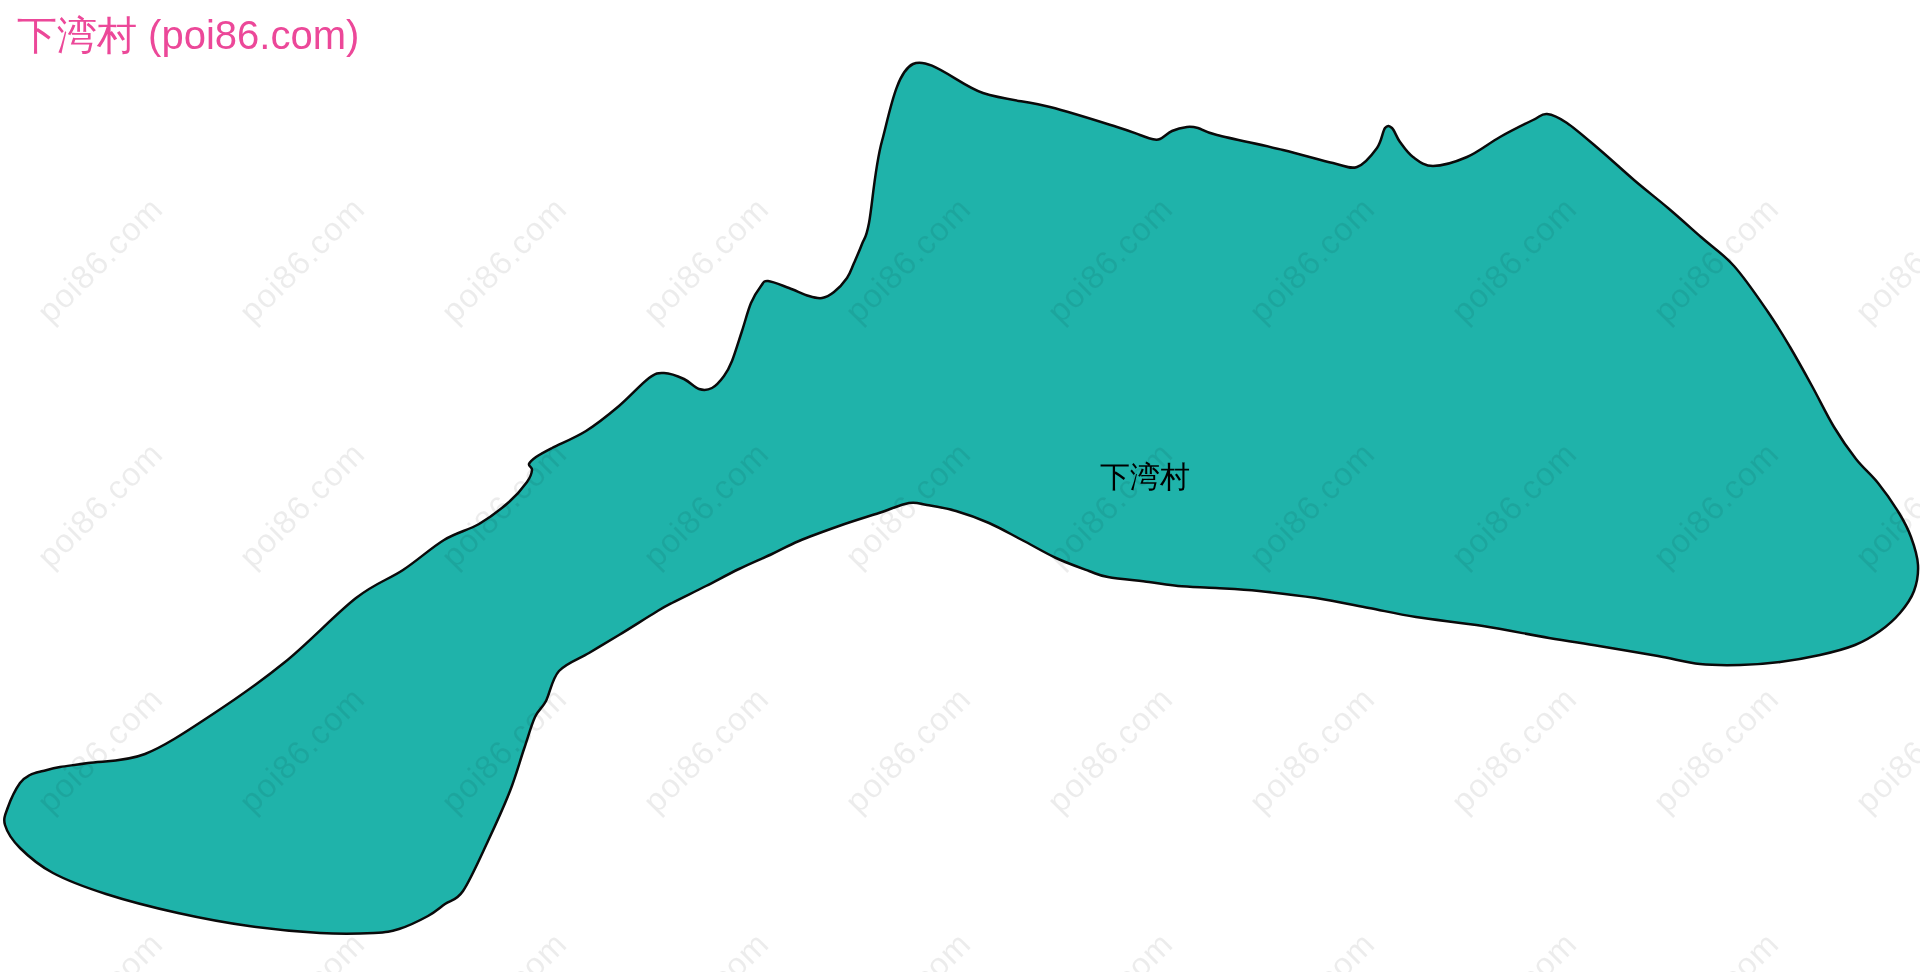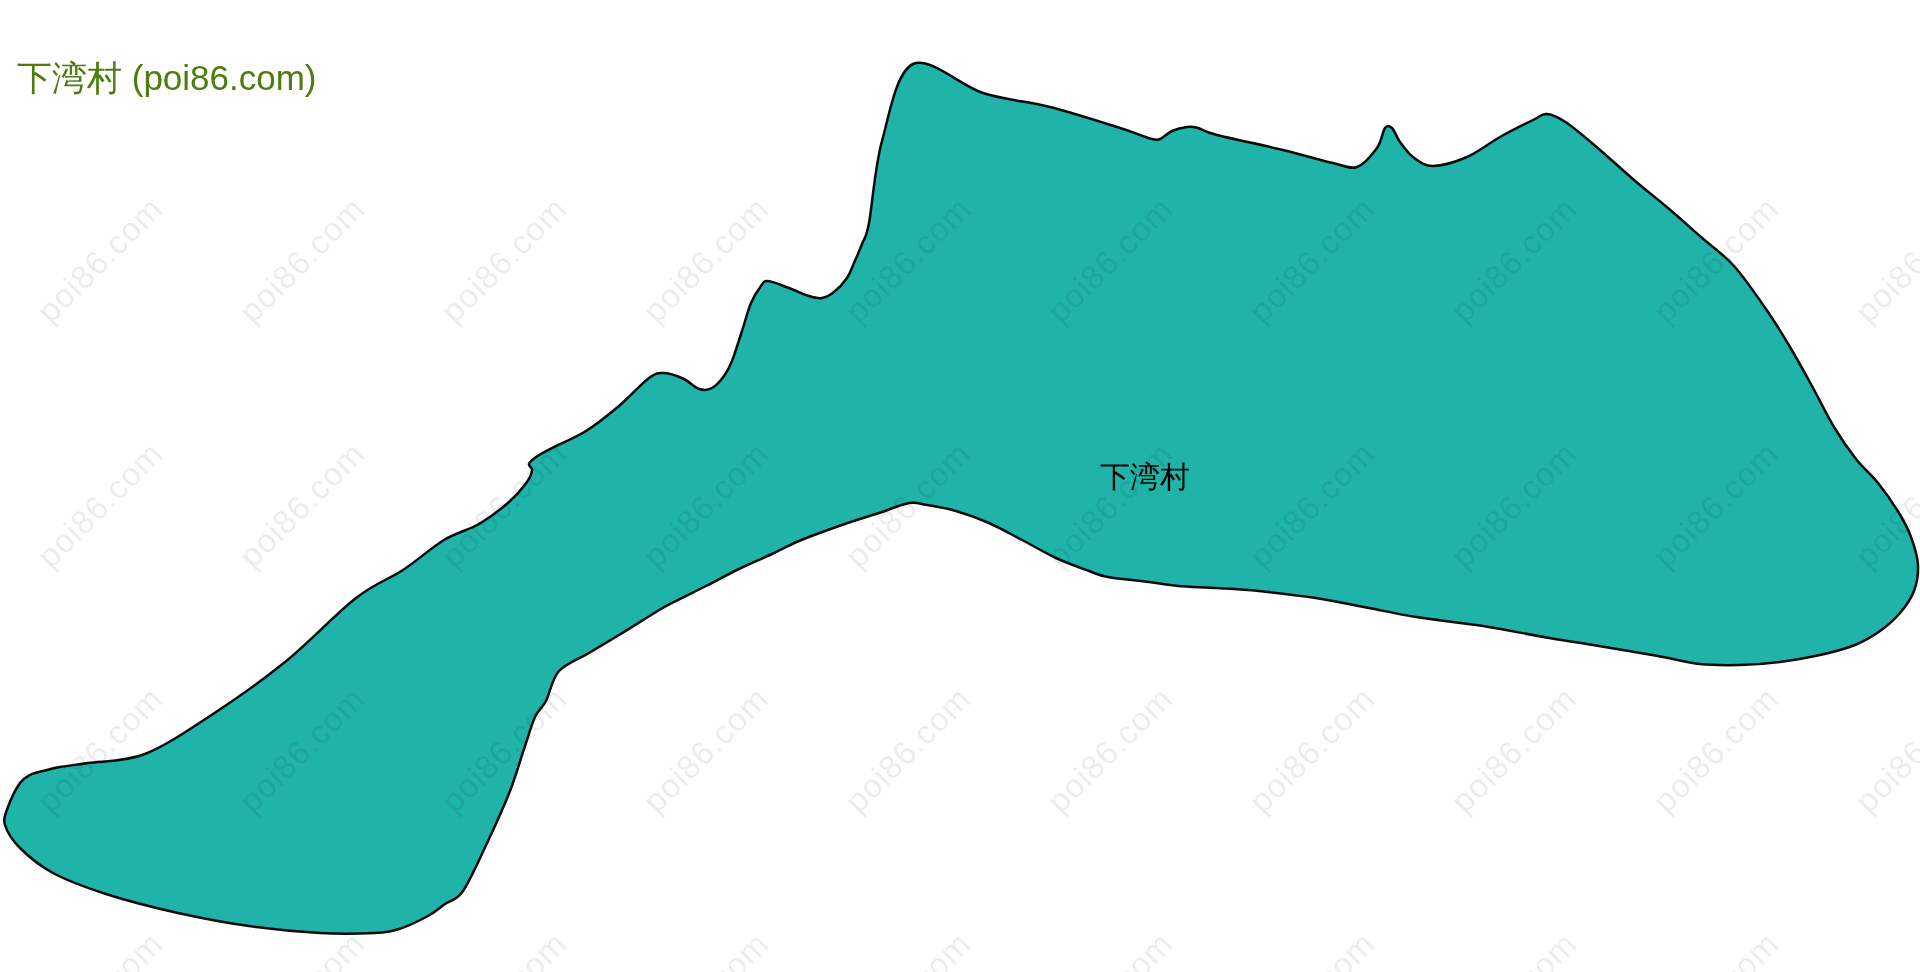--- a/index.html
+++ b/index.html
@@ -17,26 +17,25 @@
   }
   .map-svg {
     position: absolute;
     inset: 0;
     display: block;
   }
   .page-title {
     position: absolute;
     left: 17px;
     top: 8px;
-    font-size: 35px;
+    font-size: 40px;
     font-weight: 400;
-    color: #4d7c0f;
+    color: #ec4899;
     white-space: nowrap;
     z-index: 4;
-    margin-top: 47px;
   }
   .region-label {
     position: absolute;
     transform: translate(-50%, -50%);
     font-size: 30px;
     font-weight: 400;
     color: #000000;
     white-space: nowrap;
     z-index: 3;
   }

